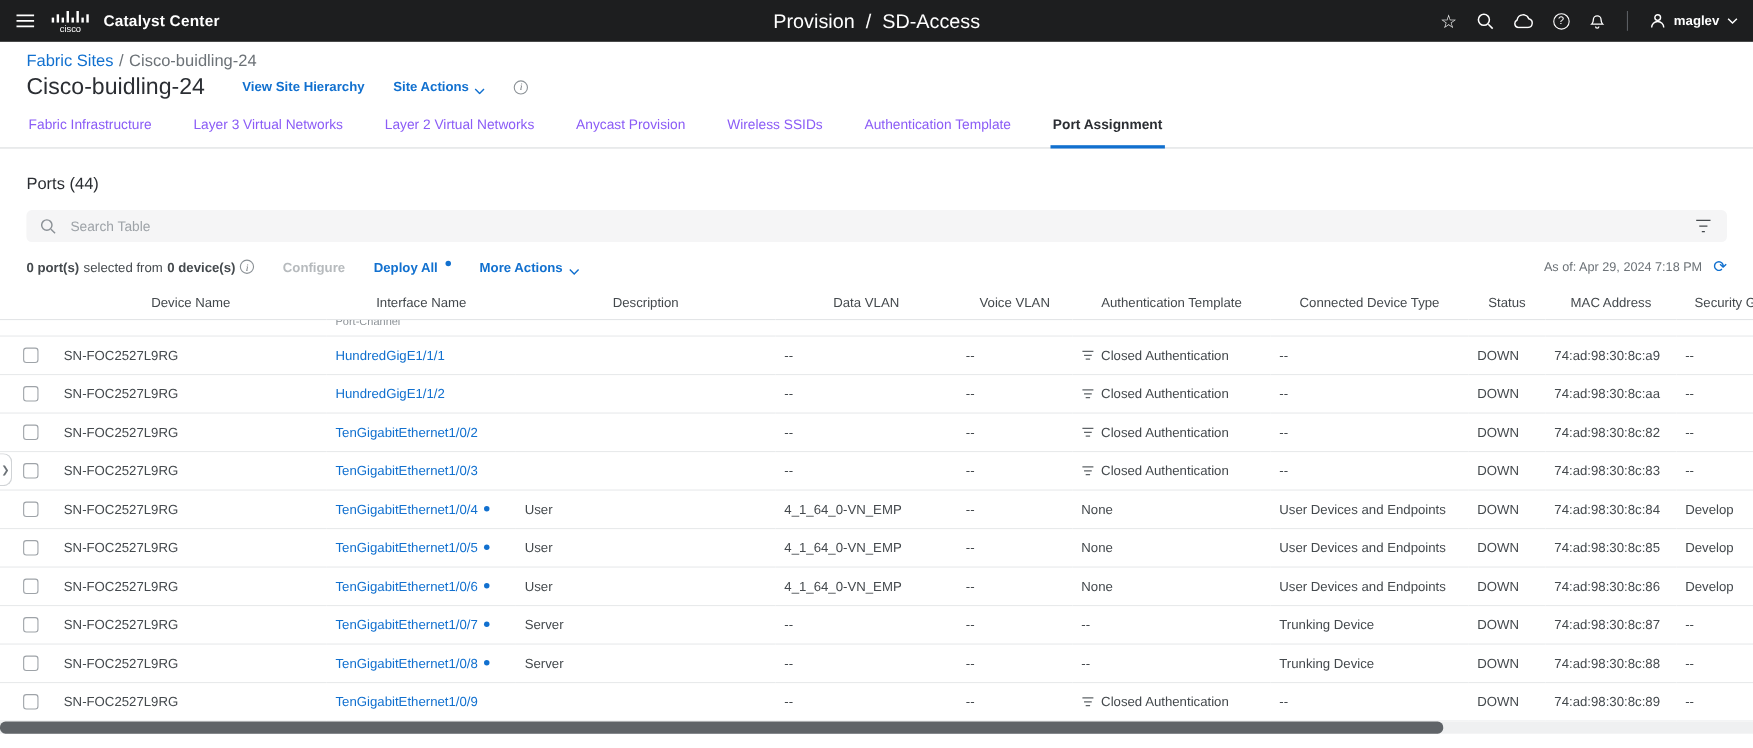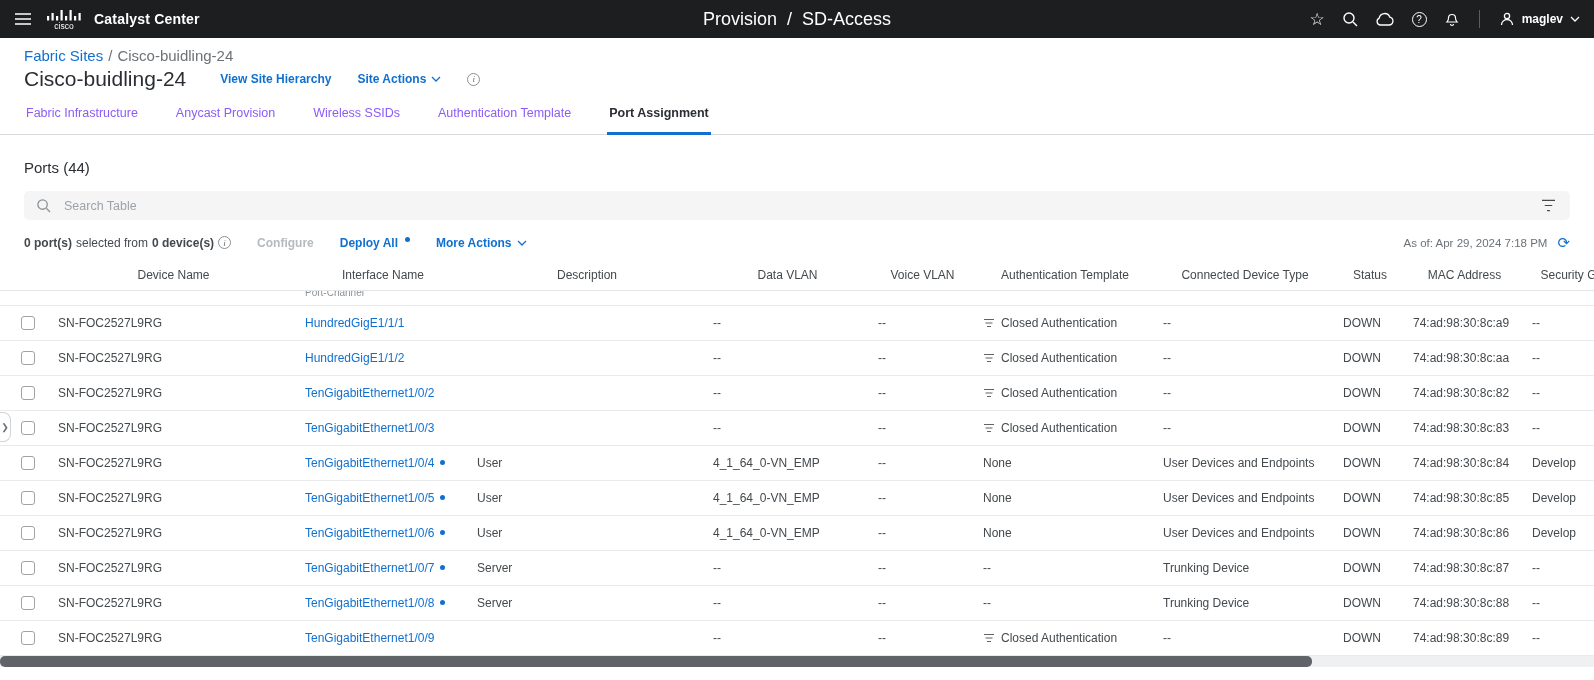--- a/index.html
+++ b/index.html
@@ -18,21 +18,21 @@
   .help-circle{width:15px;height:15px;border:1.2px solid #fff;border-radius:50%;font-size:10px;display:flex;align-items:center;justify-content:center}
   .vdiv{width:1px;height:18px;background:#5a5e62;margin:0 2px}
   .user{display:flex;align-items:center;gap:7px;font-size:12px;font-weight:bold;cursor:pointer}
 
   
   .breadcrumb{padding:9px 24px 0;font-size:15px;color:#6c7277;display:flex;gap:5px;align-items:center}
   .breadcrumb a{color:#1170cf;text-decoration:none;cursor:pointer}
   .title-row{padding:3px 24px 0;display:flex;align-items:center}
   .page-title{font-size:21px;color:#2b2e33;font-weight:400}
   .title-links{display:flex;align-items:center;gap:26px;margin-left:34px;font-size:12px}
-  .blue-link{color:#1170cf;text-decoration:none;font-weight:bold;cursor:pointer;display:flex;align-items:center;gap:5px;background:none;border:none;font-family:inherit;font-size:12px}
+  .blue-link{color:#1170cf;text-decoration:none;font-weight:bold;cursor:pointer;display:flex;align-items:flex-end;gap:5px;background:none;border:none;font-family:inherit;font-size:12px}
   .info-i{width:13px;height:13px;border:1px solid #8b9196;color:#6c7277;border-radius:50%;font-size:9px;display:inline-flex;align-items:center;justify-content:center;font-family:"Liberation Serif",serif;font-style:italic;flex:none}
 
   
   .tabbar{display:flex;gap:34px;padding:11px 24px 0;border-bottom:1px solid #d9dcde;margin-top:2px}
   .tab{font-size:12.5px;color:#8b5cf6;padding:2px 2px 12px;cursor:pointer;border-bottom:3px solid transparent;margin-bottom:-1px;white-space:nowrap}
   .tab.active{color:#2b2e33;font-weight:bold;border-bottom-color:#1170cf}
 
   
   .ports-heading{font-size:15px;color:#2b2e33;padding:24px 24px 0}
   .search-wrap{margin:15px 24px 0;position:relative}
@@ -150,20 +150,22 @@
       <svg width="10" height="6" viewBox="0 0 10 6">
           <path d="M1 1l4 4 4-4" fill="none" stroke="#1170cf" stroke-width="1.3"></path>
         </svg>
     </a>
     <span class="info-i">i</span>
   </span>
 </div>
 
 <div class="tabbar">
     <span class="tab">Fabric Infrastructure</span>
+    <span class="tab">Layer 3 Virtual Networks</span>
+    <span class="tab">Layer 2 Virtual Networks</span>
     <span class="tab">Anycast Provision</span>
     <span class="tab">Wireless SSIDs</span>
     <span class="tab">Authentication Template</span>
     <span class="tab active">Port Assignment</span>
   </div>
 
 <div class="ports-heading">Ports (44)</div>
 
 <div class="search-wrap">
   <span class="search-icon">

